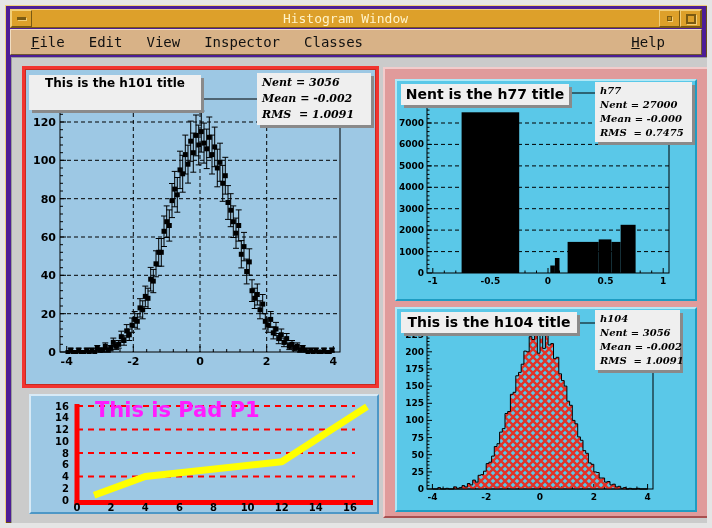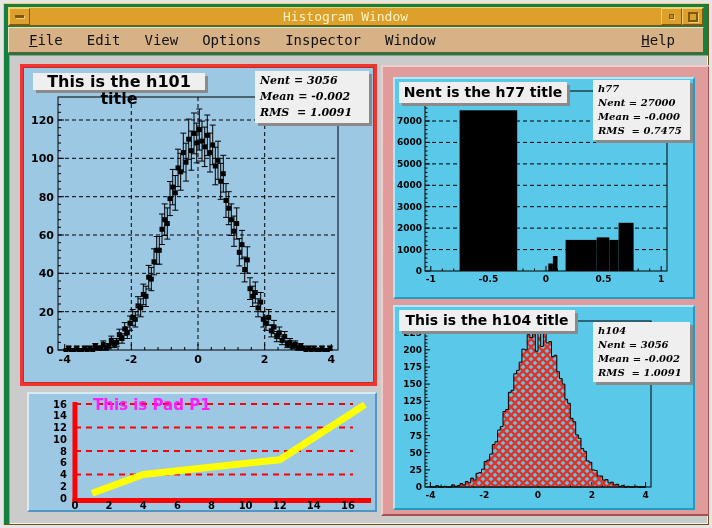--- a/index.html
+++ b/index.html
@@ -1,59 +1,59 @@
 <!DOCTYPE html>
 <html><head>
 <meta charset="utf-8">
 <style>
   html,body{margin:0;padding:0;background:#888;}
   *{box-sizing:border-box;}
-  .window{position:relative;width:712px;height:528px;background:#15803d;
-    font-family:"DejaVu Sans",sans-serif;border:3px solid #e5e5e5;
+  .window{position:relative;width:712px;height:528px;background:#4c1d95;
+    font-family:"DejaVu Sans",sans-serif;border:5px solid #e5e5e5;
     box-shadow:inset 1px 1px 0 #EFCF7E, inset -1px -1px 0 #6B4F17;overflow:hidden;}
   .titlebar{position:absolute;left:5px;top:4px;right:5px;height:19px;background:#DDA02A;
     border:1px solid;border-color:#F2CE77 #7A5A12 #7A5A12 #F2CE77;display:flex;align-items:stretch;}
   .tb-btn{width:21px;background:#DDA02A;border:1px solid;border-color:#F2CE77 #7A5A12 #7A5A12 #F2CE77;
     display:flex;align-items:center;justify-content:center;cursor:pointer;}
   .glyph-min{width:9px;height:3px;background:#7A5A12;box-shadow:1px 1px 0 #F2CE77;}
   .glyph-icf{width:5px;height:5px;background:#C08A18;border:1px solid #7A5A12;box-shadow:1px 1px 0 #F2CE77;}
   .glyph-max{width:10px;height:10px;border:2px solid #7A5A12;box-shadow:1px 1px 0 #F2CE77;}
   .tb-title{flex:1;text-align:center;color:#FFF3C8;font:13px "DejaVu Sans Mono",monospace;line-height:17px;}
   .menubar{position:absolute;left:5px;top:24px;right:5px;height:26px;background:#D8B287;
     border:1px solid;border-color:#F0DDC2 #6E5632 #6E5632 #F0DDC2;
     display:flex;align-items:center;font:14px "DejaVu Sans Mono",monospace;color:#111;justify-content:flex-end;}
   .menu-item{padding:2px 10px;margin-left:4px;cursor:pointer;}
   .menu-item:first-child{margin-left:10px;}
-  .menu-help{margin-left:auto;margin-right:20px;padding:2px 8px;cursor:pointer;}
+  .menu-help{margin-left:auto;margin-right:28px;padding:2px 8px;cursor:pointer;}
   .canvas{position:absolute;left:6px;top:52px;width:699px;height:469px;background:#CBCBCB;
     box-shadow:inset 1px 1px 0 #9A9A9A, inset -1px -1px 0 #F2F2F2;}
   .pad{position:absolute;}
   #pad-h101{left:11px;top:9px;width:357px;height:322px;background:#9DC8E4;
     border:3px solid #F23430;box-shadow:inset 0 0 0 1px #C62B20;}
   #pad-p1{left:18px;top:337px;width:350px;height:120px;background:#9DC8E4;
     border:2px solid;border-color:#D8EAF6 #4E97C6 #4E97C6 #D8EAF6;}
   #pad-pink{left:372px;top:10px;width:329px;height:451px;background:#E09B9B;
     border:2px solid;border-color:#F2CCCC #A85050 #A85050 #F2CCCC;}
   #pad-h77{left:10px;top:10px;width:302px;height:222px;background:#5AC8E8;
     border:2px solid;border-color:#B0E8F6 #1E9CC2 #1E9CC2 #B0E8F6;}
   #pad-h104{left:10px;top:238px;width:302px;height:205px;background:#5AC8E8;
     border:2px solid;border-color:#B0E8F6 #1E9CC2 #1E9CC2 #B0E8F6;}
   .pad svg{position:absolute;left:0;top:0;}
   .padtitle{position:absolute;background:#EFEFEF;box-shadow:3px 3px 0 #8A8A8A;
     text-align:center;font-weight:bold;color:#000;z-index:3;}
-  #title-h101{left:10px;top:6px;width:172px;height:17px;font-size:16px;line-height:17px;}
+  #title-h101{left:4px;top:6px;width:172px;height:35px;font-size:12px;line-height:17px;}
   #title-h77{left:4px;top:3px;width:168px;height:21px;font-size:14px;line-height:21px;}
   #title-h104{left:4px;top:3px;width:176px;height:21px;font-size:14px;line-height:21px;}
   .statbox{position:absolute;background:#EFEFEF;box-shadow:3px 3px 0 #8A8A8A;z-index:3;padding:2px 0;}
   .statbox div{font:italic bold 11px "DejaVu Serif",serif;color:#000;padding:0 5px;line-height:16px;white-space:pre;}
   #stats-h101{left:232px;top:4px;width:114px;}
   #stats-h77{left:198px;top:1px;width:97px;}
-  #stats-h104{left:198px;top:15px;width:97px;}
+  #stats-h104{left:198px;top:1px;width:85px;}
   #stats-h77 div,#stats-h104 div{font-size:10px;line-height:14px;}
-  #title-p1{position:absolute;left:64px;top:2px;color:#FF1CFF;font-weight:bold;font-size:15px;z-index:3;text-align:right;}
+  #title-p1{position:absolute;left:64px;top:2px;color:#FF1CFF;font-weight:bold;font-size:21px;z-index:3;text-align:right;}
   .grid{stroke:#000;stroke-width:1;stroke-dasharray:4 3;fill:none;}
   .gridr{stroke:#FF0000;stroke-width:2;stroke-dasharray:6 5;fill:none;}
   svg text{fill:#000;}
   #svg-h101 text{font:bold 11px "DejaVu Sans",sans-serif;}
   #svg-h77 text,#svg-h104 text{font:bold 9px "DejaVu Sans",sans-serif;}
   #svg-p1 text{font:bold 10px "DejaVu Sans",sans-serif;}
   u{text-decoration:underline;}
 </style>
 </head>
 <body>
@@ -70,23 +70,22 @@
     </div>
     <div class="tb-btn">
       <div class="glyph-max"></div>
     </div>
   </div>
 
   <div class="menubar">
     <span class="menu-item"><u>F</u>ile</span>
     <span class="menu-item">Edit</span>
     <span class="menu-item">View</span>
-    <span class="menu-item">Options</span>
     <span class="menu-item">Inspector</span>
-    <span class="menu-item">Window</span>
+    <span class="menu-item">Classes</span>
     <span class="menu-help"><u>H</u>elp</span>
   </div>
 
   <div class="canvas">
 
     <div class="pad" id="pad-h101">
       <svg id="svg-h101" width="351" height="316">
           <line x1="35" y1="244.7" x2="315" y2="244.7" class="grid"></line>
           <line x1="35" y1="206.3" x2="315" y2="206.3" class="grid"></line>
           <line x1="35" y1="168" x2="315" y2="168" class="grid"></line>

